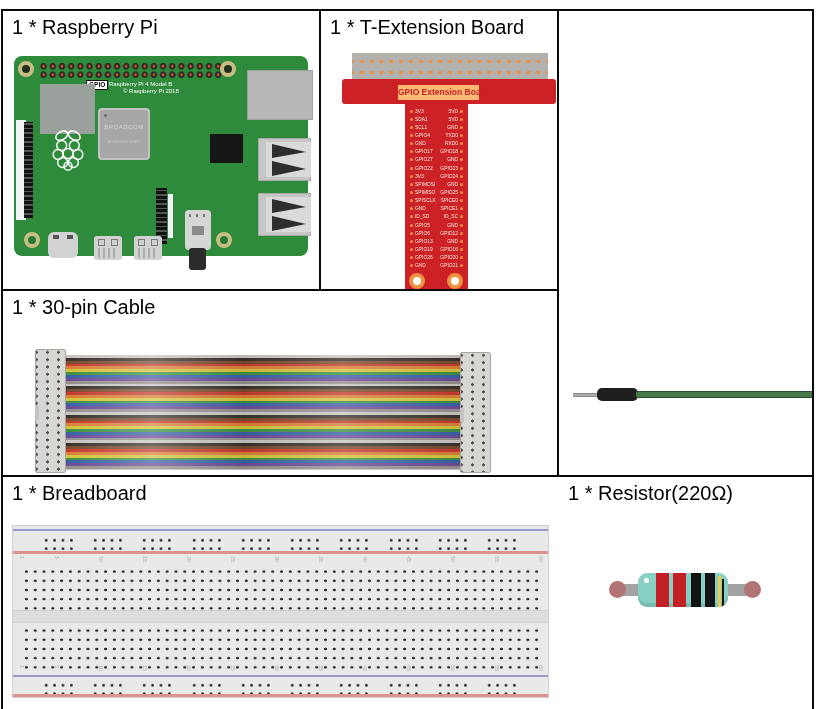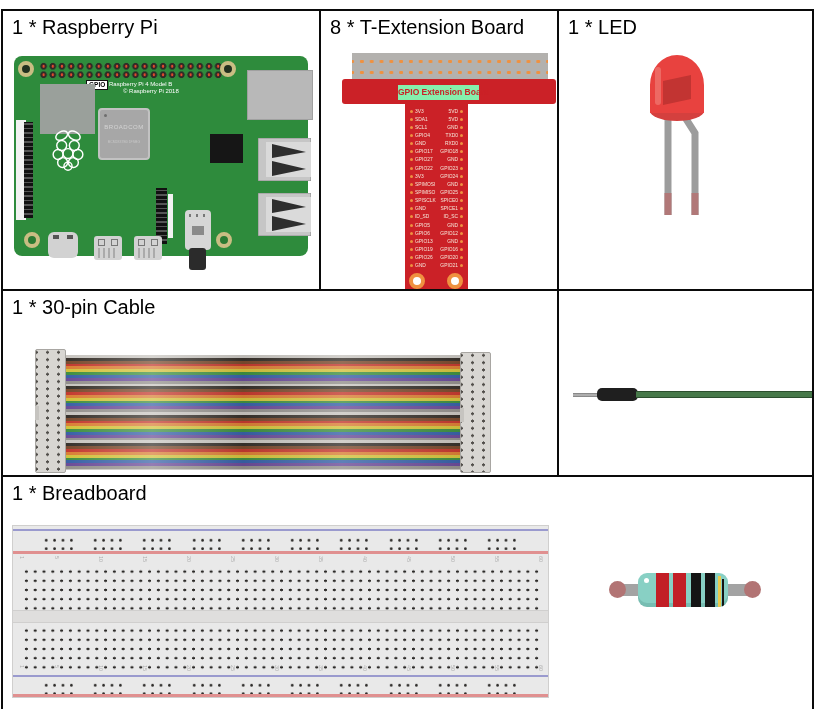--- a/index.html
+++ b/index.html
@@ -69,21 +69,21 @@
                      background:repeating-linear-gradient(90deg,#777 0 2px,transparent 2px 7px); }
   .pi-jack .pad { position:absolute; left:7px; top:16px; width:12px; height:9px; background:#8a8a8a; }
   .pi-jack-barrel { position:absolute; left:175px; top:192px; width:17px; height:22px; background:#2b2b2b; border-radius:3px; }
 
   
   .t-conn { position:absolute; left:31px; top:42px; width:196px; height:26px; background:#b3b1ae;
             background-image:radial-gradient(circle, var(--dot-orange) 1.7px, transparent 2px);
             background-size:9.8px 11px; background-position:5px 3px; }
   .t-bar { position:absolute; left:21px; top:68px; width:214px; height:25px; background:var(--t-red);
            border-radius:3px; }
-  .t-label-box { position:absolute; left:77px; top:74px; width:81px; height:15px; background:#86efac; }
+  .t-label-box { position:absolute; left:77px; top:74px; width:81px; height:15px; background:#fdba74; }
   .t-label-box span { display:block; text-align:center; font-size:8.5px; font-weight:bold;
                       line-height:15px; color:var(--t-red); white-space:nowrap; }
   .t-stem { position:absolute; left:84px; top:92px; width:63px; height:190px; background:var(--t-red);
             padding-top:4px; }
   .pin-row { display:flex; align-items:center; height:8.15px; padding:0 5px; }
   .pdot { width:3px; height:3px; border-radius:50%; background:var(--dot-orange); flex:none; }
   .plab { font-size:4.9px; color:#f6e7da; padding-left:2px; white-space:nowrap; }
   .plab.pr { padding-left:0; padding-right:2px; }
   .pfill { flex:1; }
   .t-hole { position:absolute; width:16px; height:16px; border-radius:50%;
@@ -224,21 +224,21 @@
           <div class="slots"></div>
         </div>
       <div class="pi-jack">
           <div class="pad"></div>
         </div>
       <div class="pi-jack-barrel"></div>
     </div>
   </div>
 
   <div class="cell" id="cell-tboard">
-    <div class="cell-title">8 * T-Extension Board</div>
+    <div class="cell-title">1 * T-Extension Board</div>
     <div class="t-conn"></div>
     <div class="t-bar"></div>
     <div class="t-label-box">
       <span>GPIO Extension Board</span>
     </div>
     <div class="t-stem" id="gpio-stem">
         <div class="pin-row">
           <span class="pdot"></span>
           <span class="plab">3V3</span>
           <span class="pfill"></span>
@@ -376,33 +376,20 @@
           <span class="plab">GND</span>
           <span class="pfill"></span>
           <span class="plab pr">GPIO21</span>
           <span class="pdot"></span>
         </div>
       </div>
     <div class="t-hole th1"></div>
     <div class="t-hole th2"></div>
   </div>
 
-  <div class="cell" id="cell-led">
-    <div class="cell-title">1 * LED</div>
-    <svg class="led-svg" width="100" height="170" viewBox="0 0 100 170">
-      <line x1="27" y1="60" x2="27" y2="164" stroke="#9c9c9c" stroke-width="7"></line>
-      <line x1="27" y1="142" x2="27" y2="164" stroke="#b17878" stroke-width="7"></line>
-      <path d="M45,60 v8 l9,14 v82" fill="none" stroke="#9c9c9c" stroke-width="7"></path>
-      <line x1="54" y1="142" x2="54" y2="164" stroke="#b17878" stroke-width="7"></line>
-      <ellipse cx="36" cy="60" rx="27" ry="10" fill="#d4403e"></ellipse>
-      <path d="M9,62 V34 A27,30 0 0 1 63,34 V62 Z" fill="#e8423f"></path>
-      <polygon points="22,30 50,24 50,48 22,54" fill="#c23432"></polygon>
-      <rect x="14" y="16" width="6" height="38" rx="3" fill="#f07a74" opacity="0.7"></rect>
-    </svg>
-  </div>
 
   <div class="cell" id="cell-cable">
     <div class="cell-title">1 * 30-pin Cable</div>
     <div class="ribbon"></div>
     <div class="idc left"></div>
     <div class="idc right"></div>
   </div>
 
   <div class="cell" id="cell-jumper">
     <div class="jw-pin"></div>
@@ -471,20 +458,21 @@
           <div class="bb-group"></div>
           <div class="bb-group"></div>
           <div class="bb-group"></div>
           <div class="bb-group"></div>
         </div>
       <div class="bb-line red bb-l-red2"></div>
     </div>
   </div>
 
   <div class="cell" id="cell-resistor">
+    <div class="cell-title">1 * Resistor(220Ω)</div>
     <div class="res-lead"></div>
     <div class="res-cap cl"></div>
     <div class="res-cap cr"></div>
     <div class="res-body">
       <div class="res-band b1"></div>
       <div class="res-band b2"></div>
       <div class="res-band b3"></div>
       <div class="res-band b4"></div>
       <div class="res-band b5"></div>
       <div class="res-band b6"></div>

